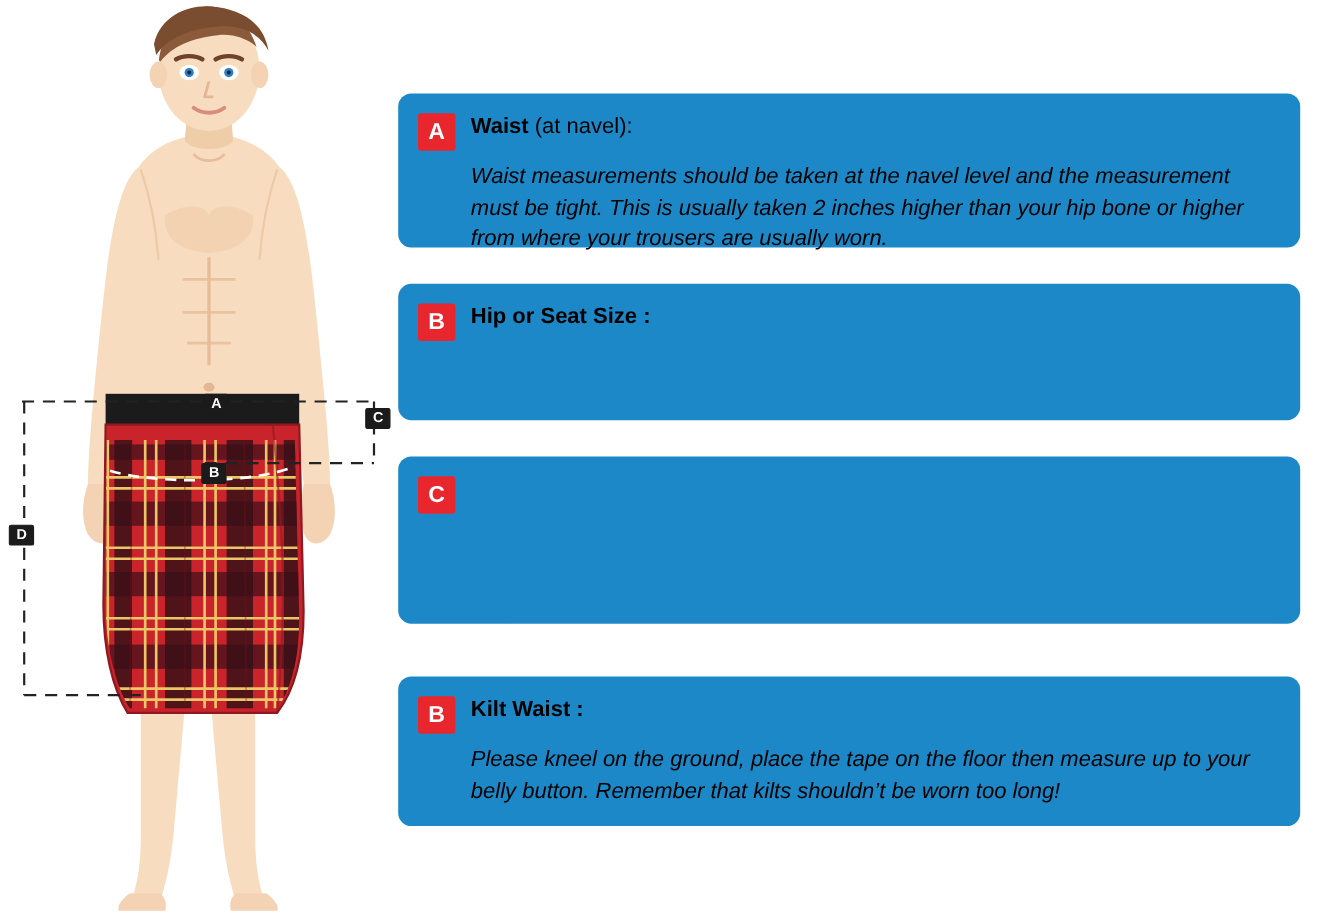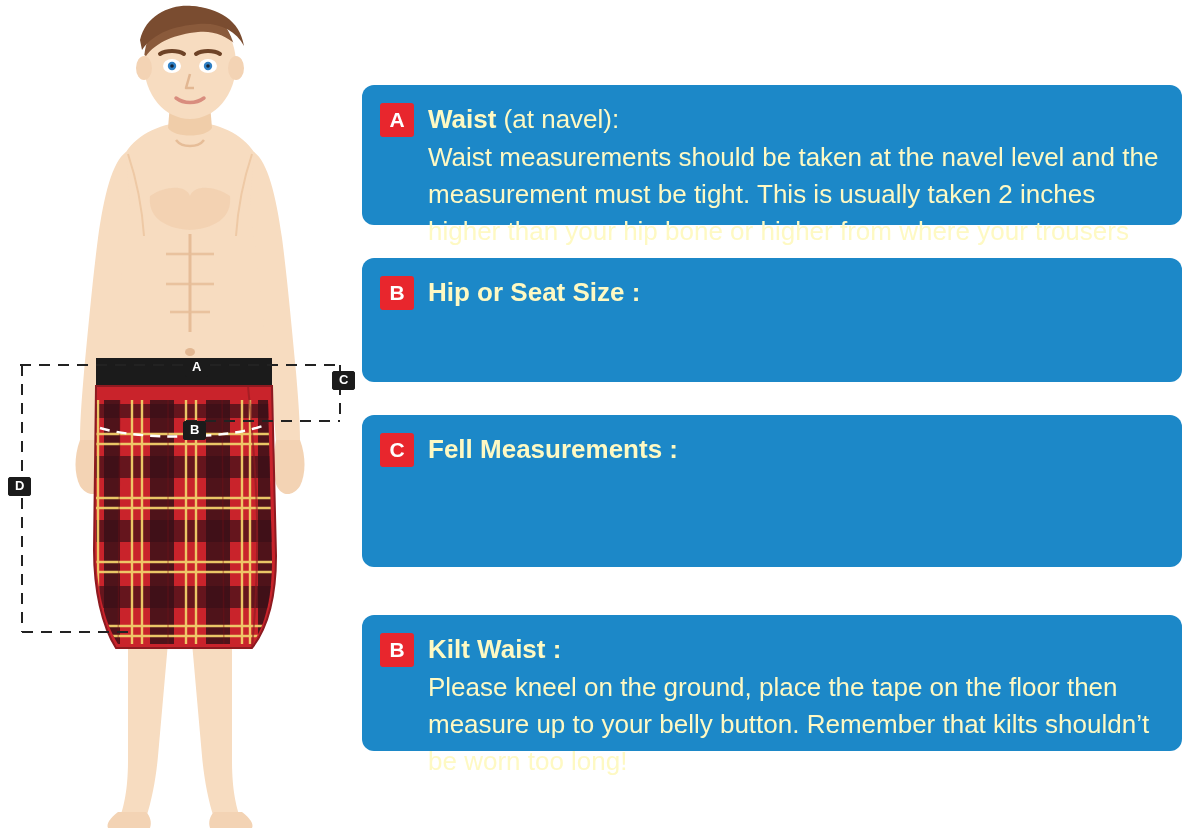--- a/index.html
+++ b/index.html
@@ -64,35 +64,36 @@
     color: #ffffff;
     font-size: 21px;
     font-weight: bold;
     display: flex;
     align-items: center;
     justify-content: center;
     border-radius: 3px;
     margin-top: 2px;
   }
   .card-body {
-    color: #fef9c3;
-    font-size: 26px;
+    color: #000000;
+    font-size: 20px;
     line-height: 1.42;
   }
   .card-title {
     font-weight: bold;
     display: inline;
   }
   .card-title-rest {
     font-weight: normal;
     display: inline;
   }
   .card-text {
     display: block;
-    margin-top: 1px;
+    margin-top: 17px;
+    font-style: italic;
   }
 
   
   .chip {
     position: absolute;
     font-size: 13px;
     font-weight: bold;
     color: #ffffff;
     background: #1b1b1b;
     border: 1px solid #ffffff;
@@ -266,21 +267,21 @@
     <div class="card card-b">
       <div class="badge">B</div>
       <div class="card-body">
         <span class="card-title">Hip or Seat Size :</span><span class="card-title-rest"></span>
       </div>
     </div>
 
     <div class="card card-c">
       <div class="badge">C</div>
       <div class="card-body">
-        <span class="card-title">Fell Measurements :</span><span class="card-title-rest"></span>
+        <span class="card-title-rest"></span>
       </div>
     </div>
 
     <div class="card card-d">
       <div class="badge">B</div>
       <div class="card-body">
         <span class="card-title">Kilt Waist :</span><span class="card-title-rest"></span>
         <span class="card-text">Please kneel on the ground, place the tape on the floor then measure up to your belly button. Remember that kilts shouldn’t be worn too long!</span>
       </div>
     </div>

